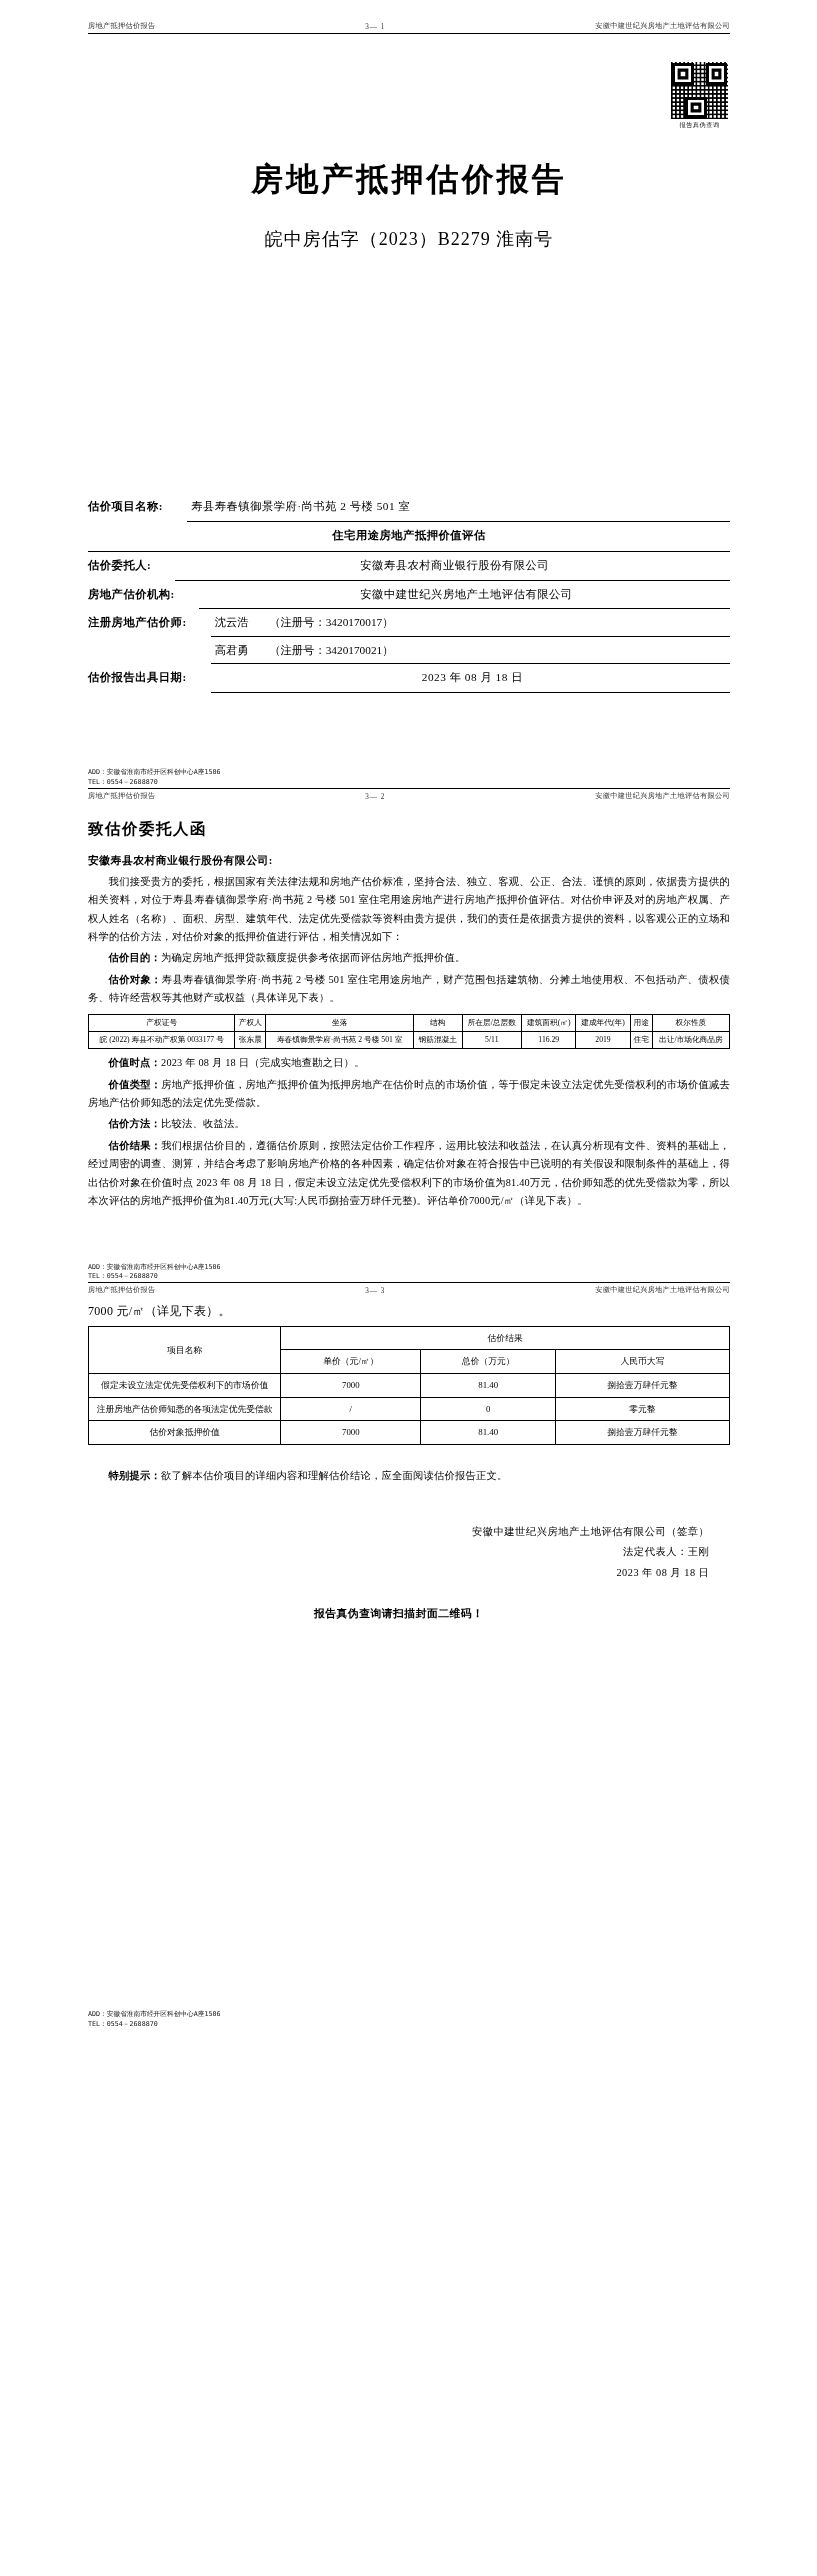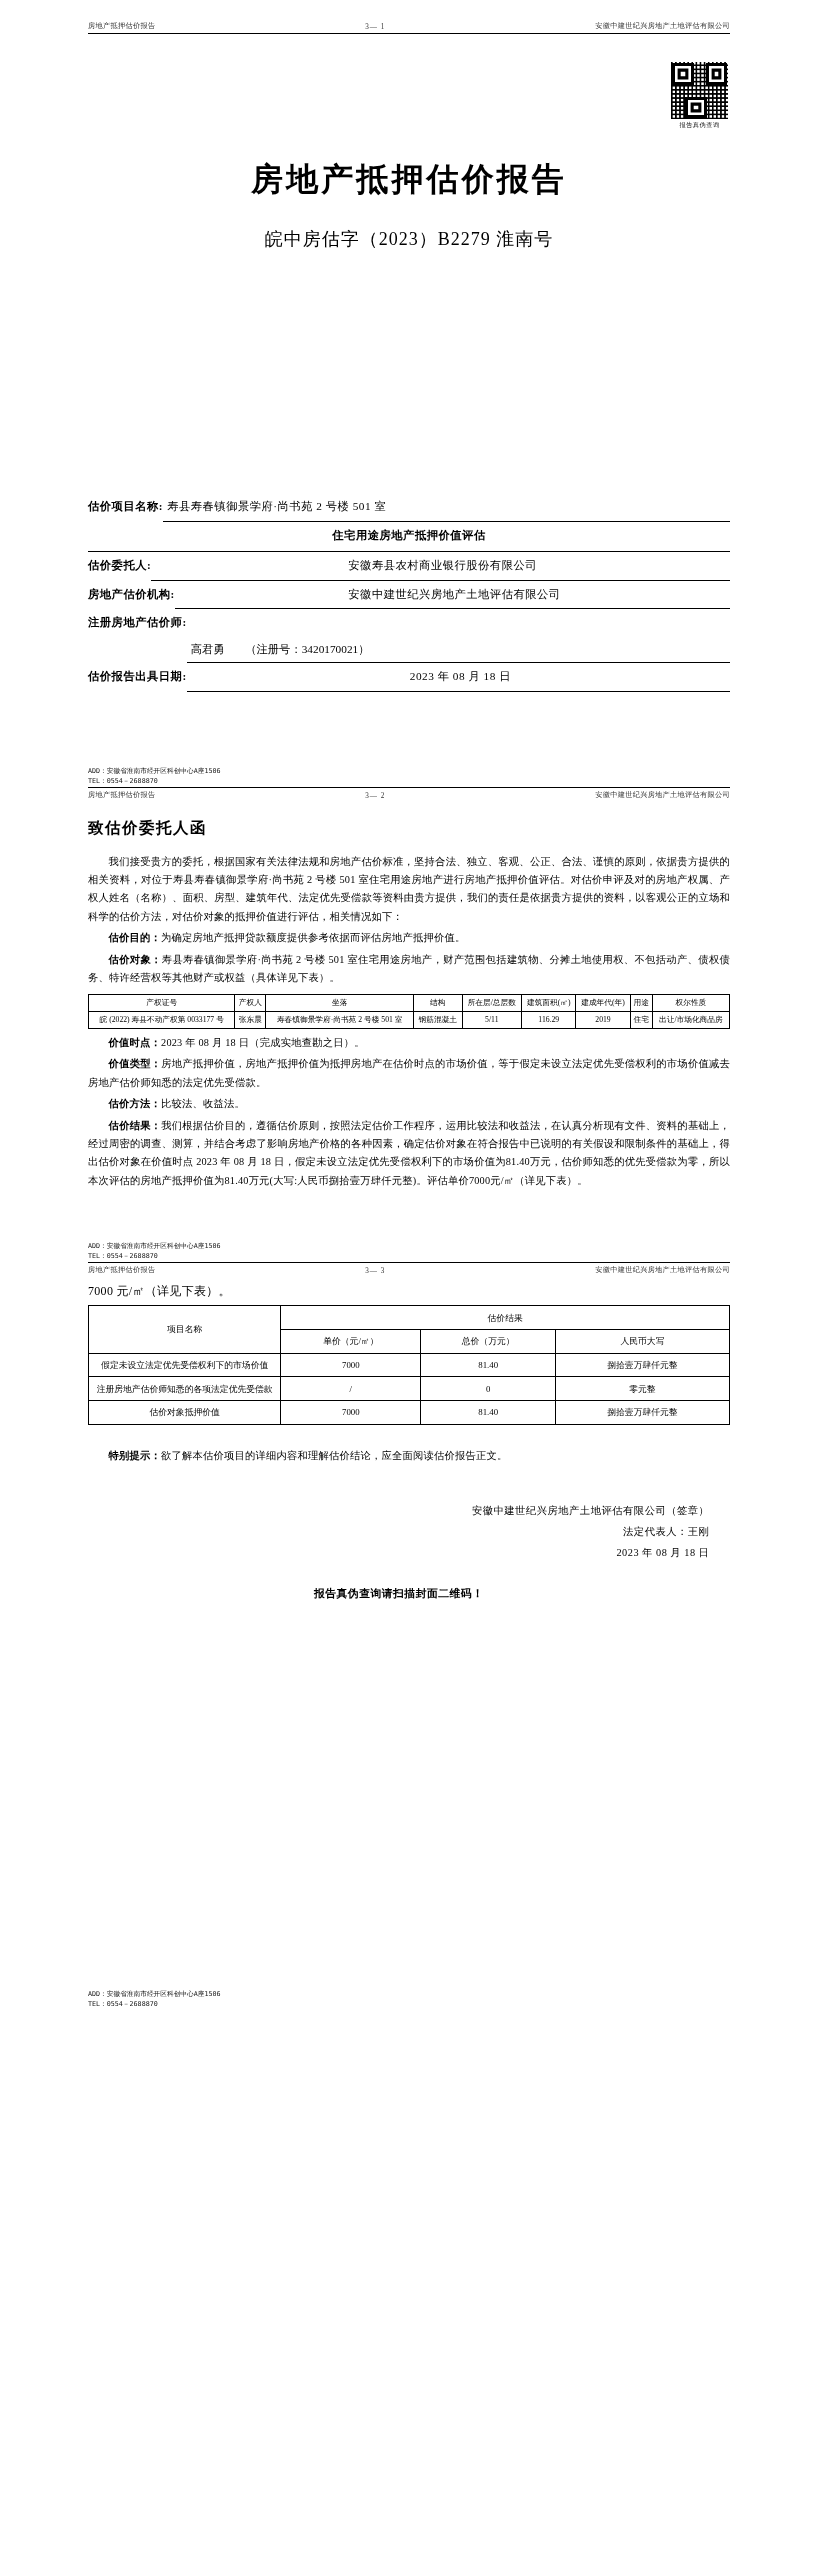--- a/index.html
+++ b/index.html
@@ -121,21 +121,21 @@
     text-align: center;
     font-size: 18px;
     margin-top: 25px;
     letter-spacing: 1px;
   }
   .cover-fields {
     margin-top: 242px;
     font-size: 11.3px;
     line-height: 2.35;
   }
-  .cf-row { display: flex; align-items: baseline; }
+  .cf-row { display: flex; align-items: baseline; gap: 24px; }
   .cf-label { flex: 0 0 auto; font-weight: bold; letter-spacing: 0.5px; }
   .cf-value {
     flex: 1 1 auto;
     border-bottom: 0.5px solid #000;
     padding-left: 4.1px;
     padding-bottom: 1px;
     letter-spacing: 0.5px;
   }
   .cf-value.center { text-align: center; }
   .cf-sub {
@@ -280,20 +280,24 @@
         <div class="cf-value center">安徽寿县农村商业银行股份有限公司</div>
       </div>
 
       <div class="cf-row">
         <div class="cf-label">房地产估价机构:</div>
         <div class="cf-value center">安徽中建世纪兴房地产土地评估有限公司</div>
       </div>
 
       <div class="cf-row">
         <div class="cf-label">注册房地产估价师:</div>
+        <div class="cf-inline-two">
+          <span class="name">沈云浩</span>
+          <span class="regno">（注册号：3420170017）</span>
+        </div>
       </div>
 
       <div class="cf-row">
         <div class="cf-label" style="visibility:hidden;">注册房地产估价师:</div>
         <div class="cf-inline-two">
           <span class="name">高君勇</span>
           <span class="regno">（注册号：3420170021）</span>
         </div>
       </div>
 
@@ -315,20 +319,21 @@
       <div class="rf-left">房地产抵押估价报告</div>
       <div class="rf-center">3—  2</div>
       <div class="rf-right">安徽中建世纪兴房地产土地评估有限公司</div>
     </div>
   </div>
 
   <div class="sheet">
 
     <div class="letter-title">致估价委托人函</div>
 
+    <div class="letter-to">安徽寿县农村商业银行股份有限公司:</div>
 
     <div class="para">我们接受贵方的委托，根据国家有关法律法规和房地产估价标准，坚持合法、独立、客观、公正、合法、谨慎的原则，依据贵方提供的相关资料，对位于寿县寿春镇御景学府·尚书苑 2 号楼 501 室住宅用途房地产进行房地产抵押价值评估。对估价申评及对的房地产权属、产权人姓名（名称）、面积、房型、建筑年代、法定优先受偿款等资料由贵方提供，我们的责任是依据贵方提供的资料，以客观公正的立场和科学的估价方法，对估价对象的抵押价值进行评估，相关情况如下：</div>
 
     <div class="para">
       <b class="lead">估价目的：</b><span>为确定房地产抵押贷款额度提供参考依据而评估房地产抵押价值。</span>
     </div>
 
     <div class="para">
       <b class="lead">估价对象：</b><span>寿县寿春镇御景学府·尚书苑 2 号楼 501 室住宅用途房地产，财产范围包括建筑物、分摊土地使用权、不包括动产、债权债务、特许经营权等其他财产或权益（具体详见下表）。</span>
     </div>

